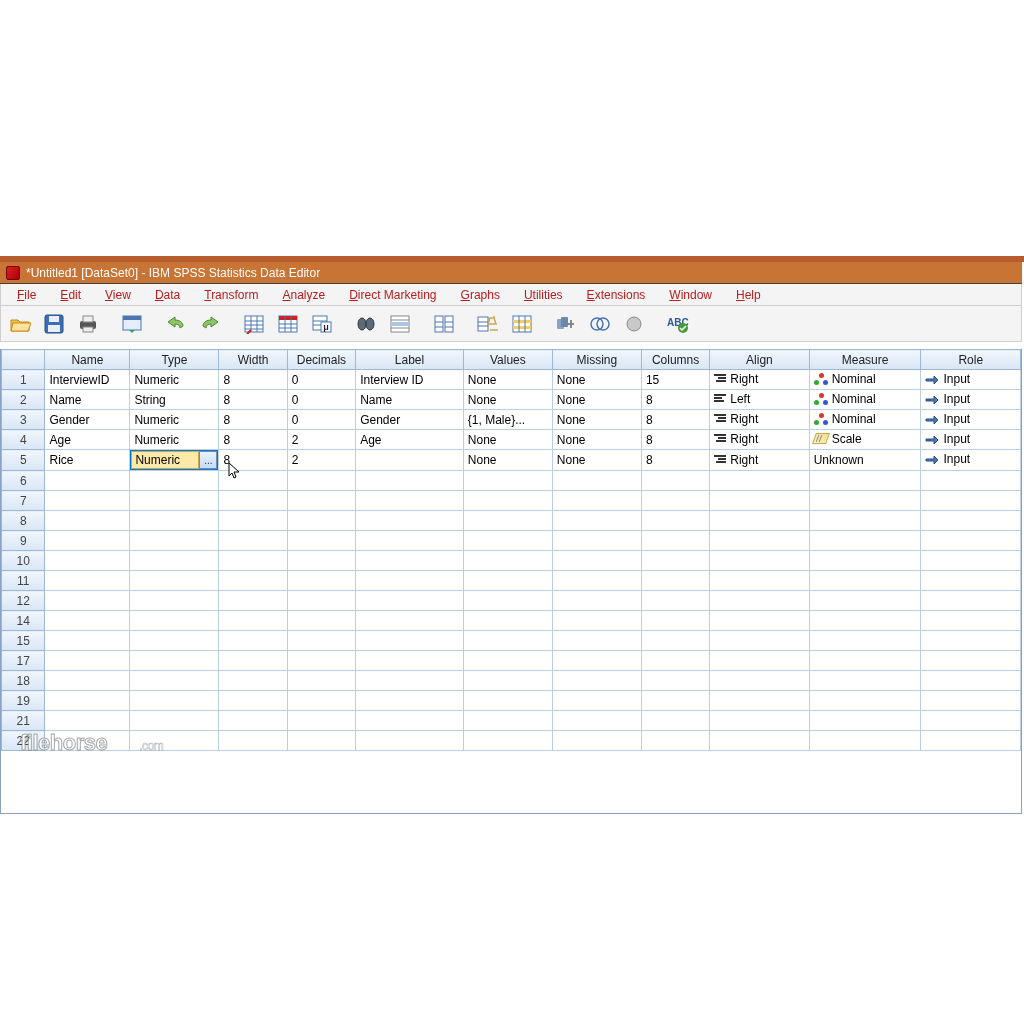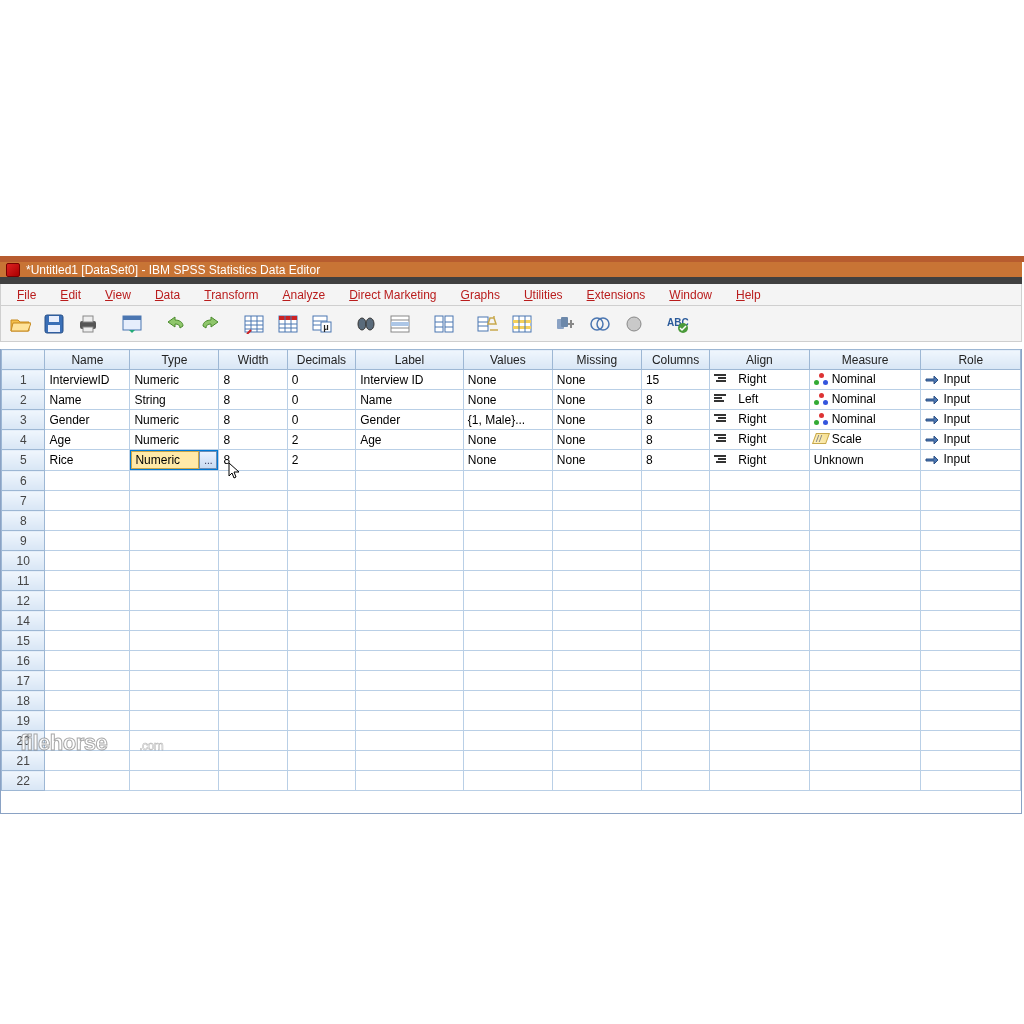--- a/index.html
+++ b/index.html
@@ -1,38 +1,38 @@
 <!DOCTYPE html>
 <html><head>
 <meta charset="utf-8">
 <style>
   * { box-sizing: border-box; margin:0; padding:0; }
   body { font-family: Tahoma, Arial, sans-serif; font-size: 12px; background:#fff; width:1024px; height:1024px; overflow:hidden; }
   .canvas { position:relative; width:1024px; height:1024px; background:#fff; }
   .partial-top { position:absolute; top:256px; left:0; width:1024px; height:6px; background:#b75c2f; }
-  .titlebar { position:absolute; top:262px; left:0; width:1022px; height:22px; background:#c87435; color:#fff; display:flex; align-items:center; padding-left:6px; font-size:12px; border-bottom:7px solid #404040; }
+  .titlebar { position:absolute; top:262px; left:0; width:1022px; height:22px; background:#c87435; color:#fff; display:flex; align-items:center; padding-left:6px; font-size:12px; border-bottom:1px solid #404040; }
   .titlebar-icon { width:14px; height:14px; background:linear-gradient(135deg,#d22,#a00); border:1px solid #700; margin-right:6px; border-radius:2px; }
   .menubar { position:absolute; top:284px; left:0; width:1022px; height:22px; background:#f4f4f4; border:1px solid #cfcfcf; border-top:none; display:flex; align-items:center; padding-left:4px; gap:0; color:#b91c1c;}
   .menubar span { padding:0 12px; cursor:default; }
   .menubar u { text-decoration:underline; }
   .toolbar { position:absolute; top:306px; left:0; width:1022px; height:36px; background:#f4f4f4; border:1px solid #cfcfcf; border-top:none; display:flex; align-items:center; padding-left:4px; gap:4px; }
   .tbtn { width:30px; height:28px; border:1px solid transparent; border-radius:3px; display:flex; align-items:center; justify-content:center; cursor:pointer; }
   .sep{width:6px;}
   .grid { position:absolute; top:349px; left:0; width:1022px; height:465px; border:1px solid #8aa2c4; border-top:none; background:#fff; overflow:hidden;}
   table { border-collapse:collapse; width:100%; }
   th,td { border:1px solid #b9cfe6; height:20px; padding:0 4px; white-space:nowrap; overflow:hidden; font-weight:normal; font-size:12px; }
   thead th { background:linear-gradient(#f0f6fd,#d8e6f5); text-align:center; color:#222; border-color:#9db7d4;}
   thead th:first-child { background:linear-gradient(#f0f6fd,#d8e6f5); }
   tbody th.rownum { background:linear-gradient(#f0f6fd,#d8e6f5); width:38px; text-align:center; color:#444; border-color:#9db7d4;}
   tbody td { text-align:left; background:#fff; }
   tbody tr.empty td { background:#fff; }
   .cell-edit { background:#fff; border:1px solid #0078d4; padding:0; display:flex; align-items:stretch;}
   .cell-edit-inner { flex:1; background:#ffe9a8; border:1px solid #c9a649; padding:1px 3px; }
   .cell-edit-btn { width:18px; background:linear-gradient(#eaf2ff,#c8dbf2); border:1px solid #6e8fb5; display:flex; align-items:center; justify-content:center; font-size:10px; color:#335; cursor:pointer;}
-  .icon-align { display:inline-flex; align-items:center; gap:12px;}
+  .icon-align { display:inline-flex; align-items:center; gap:4px;}
   .align-glyph{ display:inline-block; width:12px; height:10px;}
   .align-glyph span{display:block;height:2px;background:#333;margin-bottom:1px;}
   .al-right span:nth-child(1){width:12px;margin-left:0;}
   .al-right span:nth-child(2){width:8px;margin-left:4px;}
   .al-right span:nth-child(3){width:10px;margin-left:2px;}
   .al-left span:nth-child(1){width:12px;}
   .al-left span:nth-child(2){width:8px;}
   .al-left span:nth-child(3){width:10px;}
   .icon-meas{display:inline-flex;align-items:center;gap:4px;}
   .nominal-dots{position:relative;width:14px;height:12px;}
@@ -538,34 +538,20 @@
             <td></td>
             <td></td>
             <td></td>
             <td></td>
             <td></td>
             <td></td>
             <td></td>
             <td></td>
           </tr>
           <tr class="empty">
-            <th class="rownum">16</th>
-            <td></td>
-            <td></td>
-            <td></td>
-            <td></td>
-            <td></td>
-            <td></td>
-            <td></td>
-            <td></td>
-            <td></td>
-            <td></td>
-            <td></td>
-          </tr>
-          <tr class="empty">
             <th class="rownum">17</th>
             <td></td>
             <td></td>
             <td></td>
             <td></td>
             <td></td>
             <td></td>
             <td></td>
             <td></td>
             <td></td>
@@ -581,34 +567,20 @@
             <td></td>
             <td></td>
             <td></td>
             <td></td>
             <td></td>
             <td></td>
             <td></td>
           </tr>
           <tr class="empty">
             <th class="rownum">19</th>
-            <td></td>
-            <td></td>
-            <td></td>
-            <td></td>
-            <td></td>
-            <td></td>
-            <td></td>
-            <td></td>
-            <td></td>
-            <td></td>
-            <td></td>
-          </tr>
-          <tr class="empty">
-            <th class="rownum">20</th>
             <td></td>
             <td></td>
             <td></td>
             <td></td>
             <td></td>
             <td></td>
             <td></td>
             <td></td>
             <td></td>
             <td></td>

